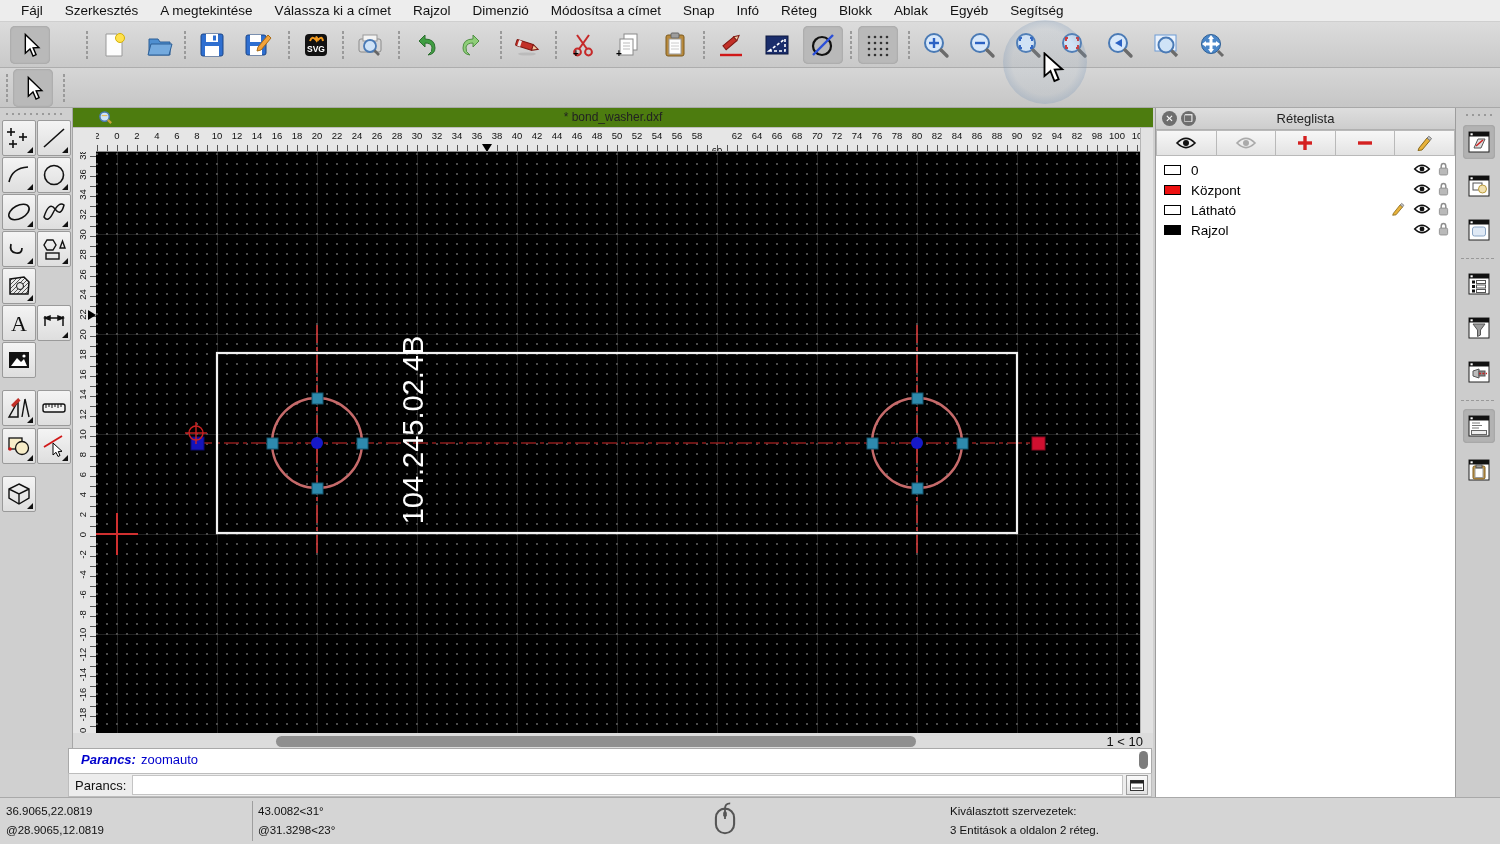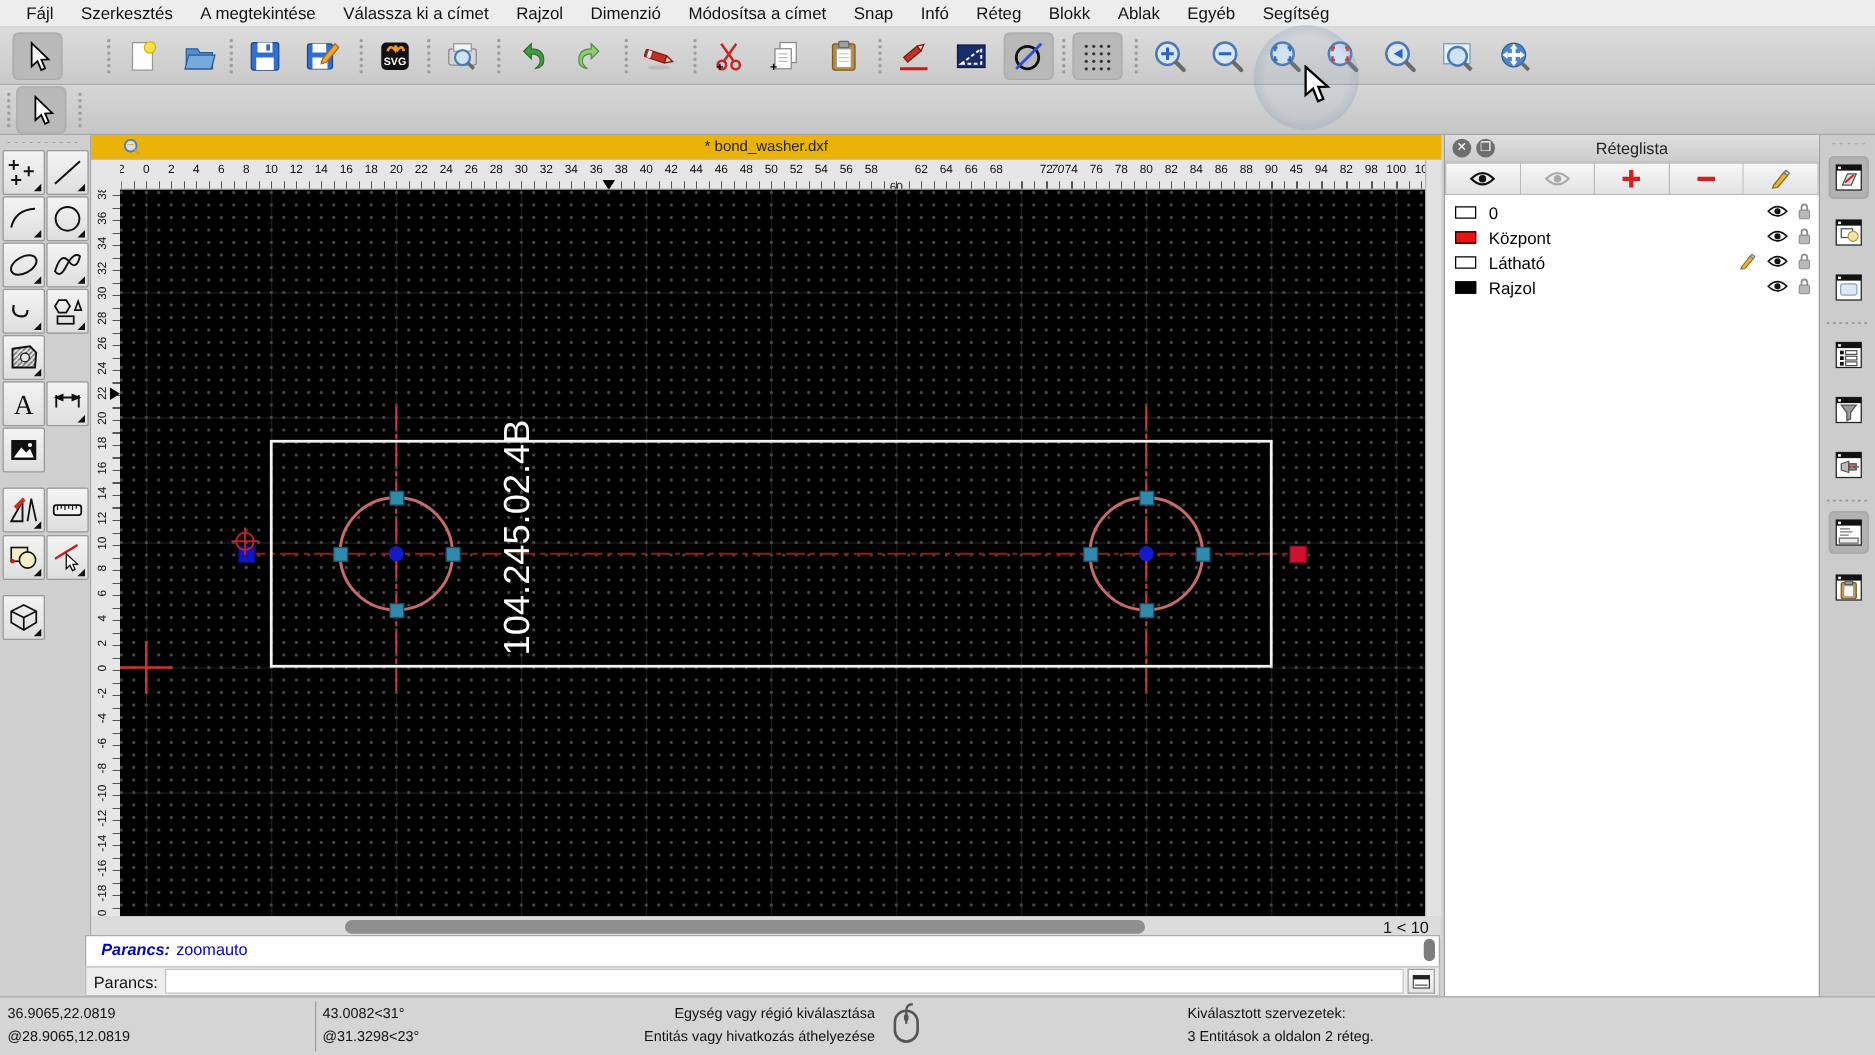--- a/index.html
+++ b/index.html
@@ -42,21 +42,21 @@
     background:linear-gradient(#f4f4f4,#dedede); border:1px solid #9a9a9a; border-radius:2px;
     display:flex; align-items:center; justify-content:center; }
   .pbtn svg { width:26px; height:26px; }
   .pbtn.flyout::after { content:""; position:absolute; right:2px; bottom:2px;
     border-left:6px solid transparent; border-bottom:6px solid #111; }
 
   
   .docwin { position:absolute; left:72px; top:108px; width:1080px; height:642px;
     background:#d2d2d2; border-left:1px solid #a6a6a6; }
   .doc-titlebar { position:absolute; left:0; top:0; width:1080px; height:20px;
-    background:#eab308; border-bottom:1px solid #bdbdbd; font-size:12px; color:#222; }
+    background:#4d7c0f; border-bottom:1px solid #bdbdbd; font-size:12px; color:#222; }
   .doc-title { position:absolute; left:0; right:0; top:2px; text-align:center; }
   .doc-icon { position:absolute; left:25px; top:2px; }
 
   .hruler { position:absolute; left:23px; top:20px; width:1044px; height:24px;
     background:#e6e6e6; overflow:hidden; border-bottom:1px solid #8a8a8a;
     background-image:repeating-linear-gradient(90deg, #555 0 1px, transparent 1px 10px);
     background-size:100% 6px; background-position:1px 100%; background-repeat:no-repeat; }
   .hruler span { position:absolute; top:2px; font-size:9.5px; color:#111; transform:translateX(-50%); }
   .hmarker { position:absolute; top:16px; width:0; height:0;
     border-left:5px solid transparent; border-right:5px solid transparent; border-top:8px solid #000; }
@@ -592,32 +592,32 @@
         <span style="left: 521px;">50</span>
         <span style="left: 541px;">52</span>
         <span style="left: 561px;">54</span>
         <span style="left: 581px;">56</span>
         <span style="left: 601px;">58</span>
         <span style="left: 621px; margin-top: 15px;">60</span>
         <span style="left: 641px;">62</span>
         <span style="left: 661px;">64</span>
         <span style="left: 681px;">66</span>
         <span style="left: 701px;">68</span>
-        <span style="left: 750px; font-style: italic;">70</span>
+        <span style="left: 721px; font-style: italic;">70</span>
         <span style="left: 741px;">72</span>
         <span style="left: 761px;">74</span>
         <span style="left: 781px;">76</span>
         <span style="left: 801px;">78</span>
         <span style="left: 821px;">80</span>
         <span style="left: 841px;">82</span>
         <span style="left: 861px;">84</span>
         <span style="left: 881px;">86</span>
         <span style="left: 901px;">88</span>
         <span style="left: 921px;">90</span>
-        <span style="left: 941px;">45</span>
+        <span style="left: 941px;">92</span>
         <span style="left: 961px;">94</span>
         <span style="left: 981px;">82</span>
         <span style="left: 1001px;">98</span>
         <span style="left: 1021px;">100</span>
         <span style="left: 1041px;">10</span>
       </div>
     <div class="rcorner"></div>
     <div class="vruler" id="vruler">
       <div class="vmarker" style="top:158px;"></div>
     <span style="top: -3px;">38</span>
@@ -915,24 +915,20 @@
   <div class="statusbar">
     <div class="sb-col" style="left:6px; top:4px;">
       <div>36.9065,22.0819</div>
       <div>@28.9065,12.0819</div>
     </div>
     <div class="sb-div" style="left:252px;"></div>
     <div class="sb-col" style="left:258px; top:4px;">
       <div>43.0082&lt;31°</div>
       <div>@31.3298&lt;23°</div>
     </div>
-    <div class="sb-col sb-right" style="left:400px; top:4px; width:300px;">
-      <div>Egység vagy régió kiválasztása</div>
-      <div>Entitás vagy hivatkozás áthelyezése</div>
-    </div>
     <svg style="position:absolute; left:712px; top:4px;" width="26" height="34" viewBox="0 0 20 26">
       <rect x="3" y="5" width="14" height="19" rx="7" fill="none" stroke="#555" stroke-width="1.6"></rect>
       <line x1="10" y1="5" x2="10" y2="13" stroke="#555" stroke-width="1.4"></line>
       <rect x="8.6" y="7" width="2.8" height="4.5" rx="1.4" fill="#555"></rect>
       <path d="M10 5 Q10 1 14 1" fill="none" stroke="#555" stroke-width="1.4"></path>
     </svg>
     <div class="sb-col" style="left:950px; top:4px;">
       <div>Kiválasztott szervezetek:</div>
       <div>3 Entitások a oldalon 2 réteg.</div>
     </div>

